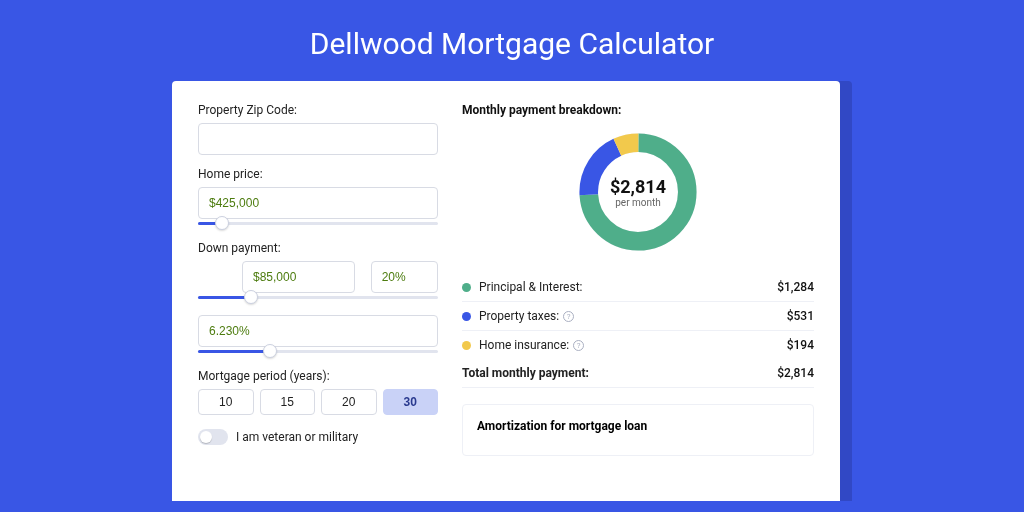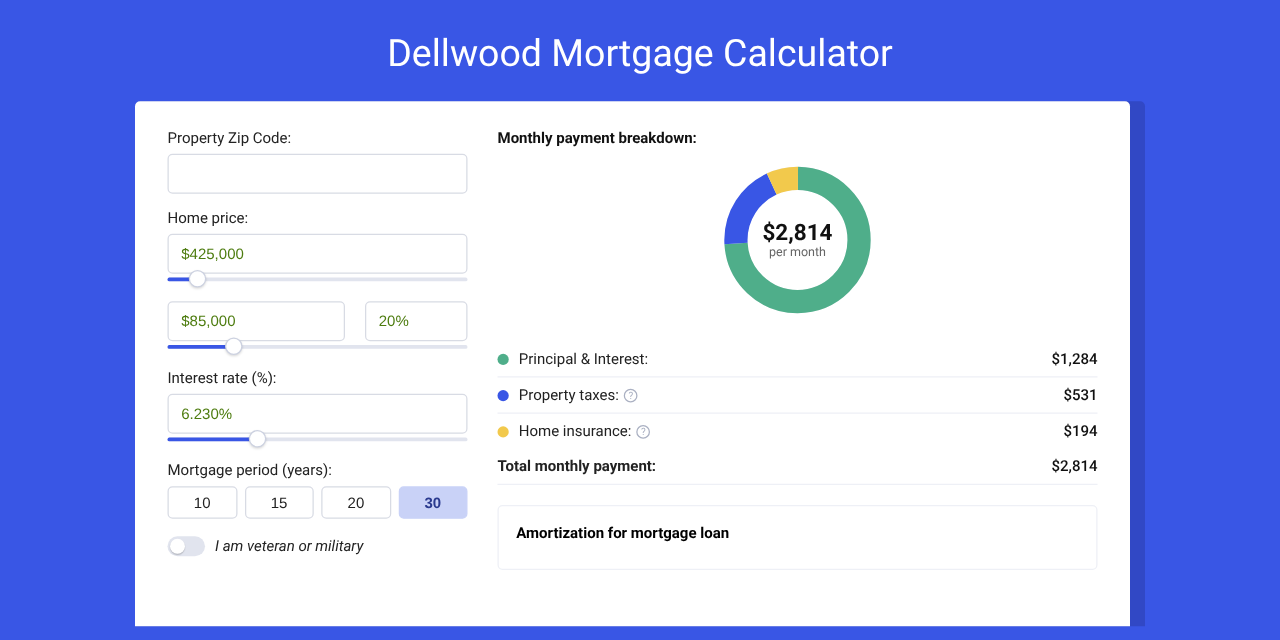--- a/index.html
+++ b/index.html
@@ -11,21 +11,21 @@
     overflow: hidden;
   }
   .page-title {
     text-align: center;
     color: #fff;
     font-size: 30px;
     font-weight: 400;
     padding: 26px 0 20px;
   }
   .outer-card {
-    width: 808px;
+    width: 680px;
     margin: 0 auto;
     background: #3148c5;
     padding: 0 12px 0 0;
     border-radius: 4px 4px 0 0;
   }
   .inner-card {
     background: #fff;
     border-radius: 4px 4px 0 0;
     padding: 22px 26px 0 26px;
     display: flex;
@@ -59,36 +59,36 @@
     background: #3956e5; border-radius: 2px;
   }
   .slider-thumb {
     position: absolute; top: -1px;
     width: 14px; height: 14px;
     background: #fff; border: 1px solid #ccd1e0;
     border-radius: 50%;
     box-shadow: 0 1px 2px rgba(0,0,0,0.15);
     transform: translateX(-50%);
   }
-  .two-col { display: flex; gap: 16px; }
+  .two-col { display: flex; gap: 16px; margin-left: 44px; }
   .two-col .text-input:first-child { flex: 2; }
   .two-col .text-input:last-child { flex: 1; }
   .period-btns { display: flex; gap: 6px; align-items: center; }
   .period-btn {
     flex: 1;
     height: 26px;
     border: 1px solid #d8dbe4;
     border-radius: 4px;
     background: #fff;
     font-size: 12px;
     color: #222;
     cursor: pointer;
   }
   .period-btn.active { background: #c9d2f7; border-color: #c9d2f7; color: #2a3a8f; font-weight: 600; }
-  .toggle-row { display: flex; align-items: center; gap: 8px; margin-top: 14px; font-style: italic; }
+  .toggle-row { display: flex; align-items: center; gap: 8px; margin-top: 14px; }
   .toggle {
     width: 30px; height: 16px; background: #e1e4ee;
     border-radius: 10px; position: relative; cursor: pointer;
   }
   .toggle-knob {
     width: 12px; height: 12px; background: #fff;
     border-radius: 50%; position: absolute; top: 2px; left: 2px;
     box-shadow: 0 1px 1px rgba(0,0,0,0.2);
   }
   .section-title { font-size: 12px; font-weight: 700; color: #111; margin-bottom: 10px; }
@@ -130,33 +130,33 @@
       <label class="field-label">Home price:</label>
       <input class="text-input" value="$425,000" style="">
       <div class="slider-wrap">
         <div class="slider-track"></div>
         <div class="slider-fill" id="hp-fill" style="width: 10%;"></div>
         <div class="slider-thumb" id="hp-thumb" style="left: 10%;"></div>
       </div>
     </div>
 
     <div class="field">
+      <label class="field-label">Down payment:</label>
       <div class="two-col">
         <input class="text-input" value="$85,000" style="">
         <input class="text-input" value="20%" style="">
       </div>
       <div class="slider-wrap">
         <div class="slider-track"></div>
         <div class="slider-fill" id="dp-fill" style="width: 22%;"></div>
         <div class="slider-thumb" id="dp-thumb" style="left: 22%;"></div>
       </div>
     </div>
 
     <div class="field">
-      <label class="field-label">Interest rate (%):</label>
       <input class="text-input" value="6.230%" style="">
       <div class="slider-wrap">
         <div class="slider-track"></div>
         <div class="slider-fill" id="ir-fill" style="width: 30%;"></div>
         <div class="slider-thumb" id="ir-thumb" style="left: 30%;"></div>
       </div>
     </div>
 
     <div class="field">
       <label class="field-label">Mortgage period (years):</label>

